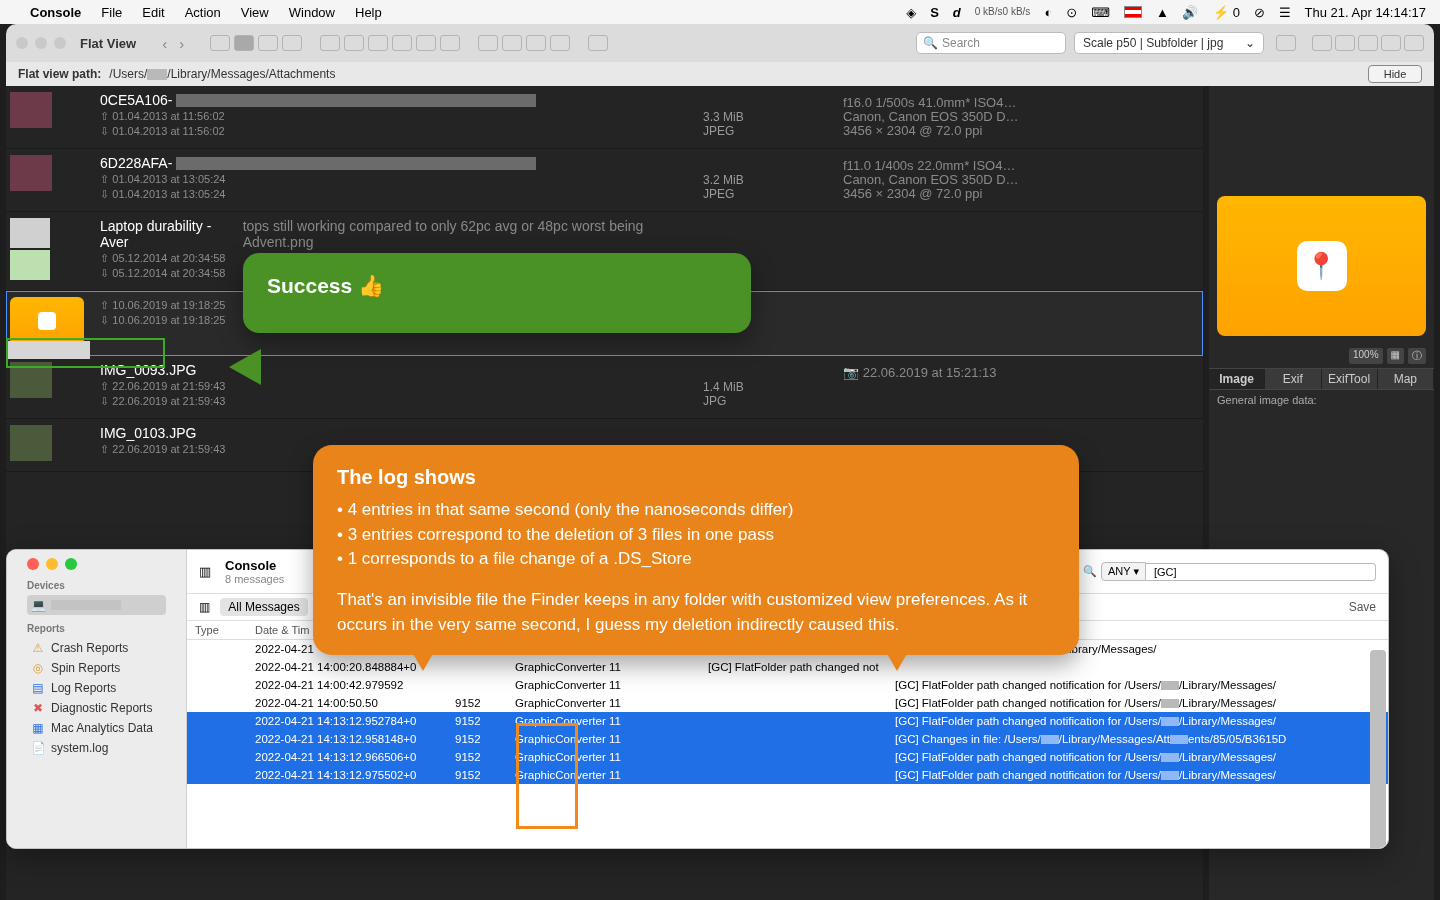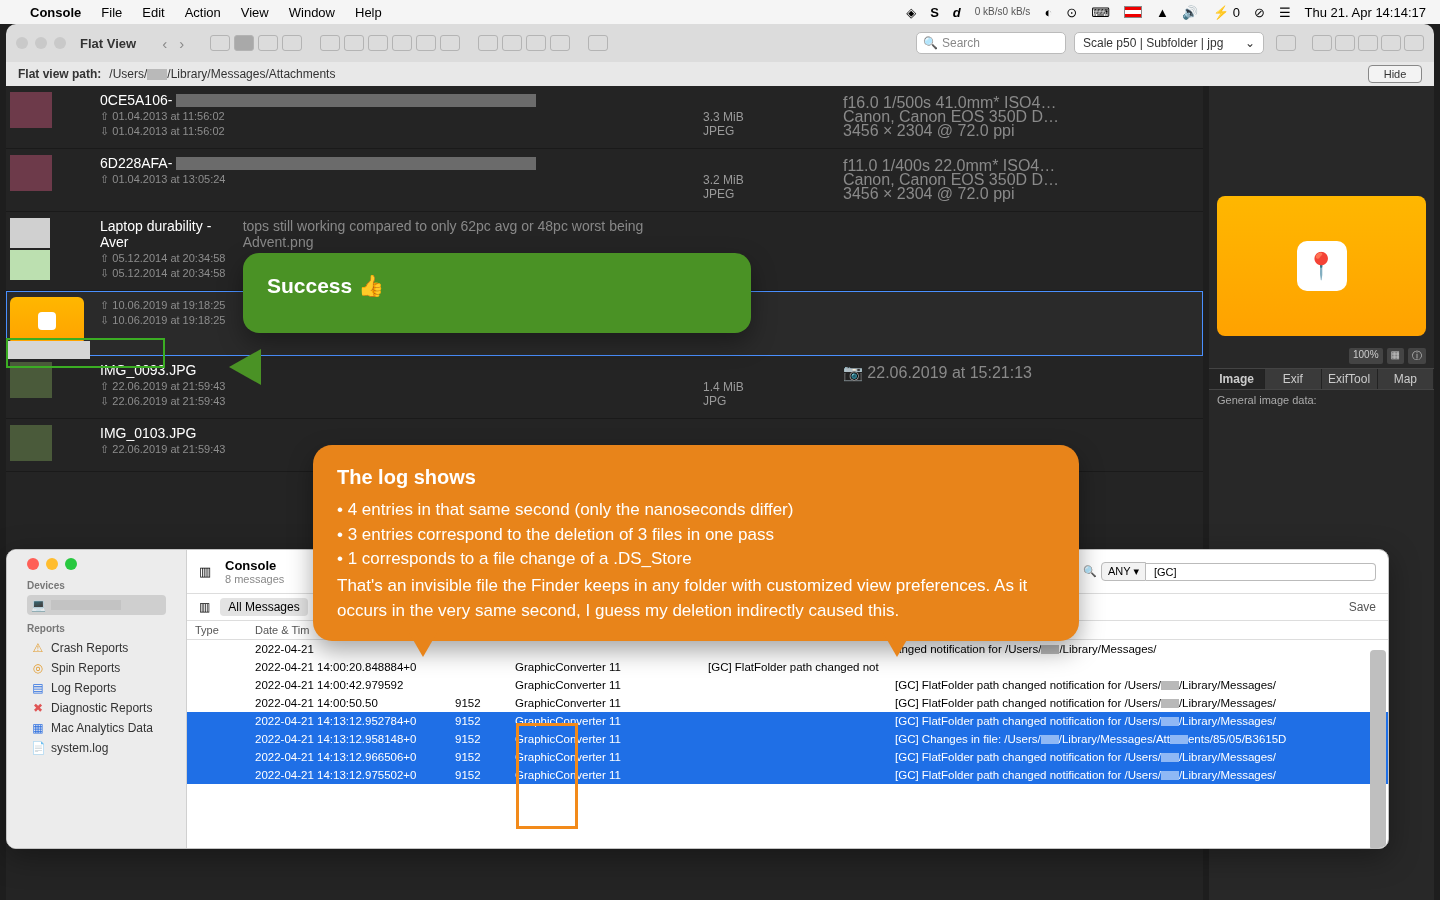--- a/index.html
+++ b/index.html
@@ -40,21 +40,21 @@
 .th { width:40px; height:30px; background:#444; margin-left:2px;}
 .th.sq { width:42px; height:36px; }
 .th.wide { width:82px; height:18px; background:#d6d6d6; margin-left:0;}
 .th.yel { width:74px; height:48px; background:linear-gradient(#ffb700,#ffa200); border-radius:6px; position:relative; display:flex; align-items:center; justify-content:center;}
 .th.yel::after{content:""; width:18px; height:18px; background:#fff; border-radius:4px;}
 .maincol { flex:1; display:flex; flex-direction:column; gap:2px; font-size:12px;}
 .maincol .fn { font-size:14px; color:#fff; display:flex; align-items:center; gap:4px;}
 .maincol .fn .redb { width:360px; height:13px; background:#6b6b6b; display:inline-block;}
 .dateln { color:#8d8d8d; font-size:11px; display:flex; gap:6px; align-items:center;}
 .sizecol { width:140px; color:#9a9a9a; font-size:12px; padding-top:18px;}
-.metacol { width:360px; color:#8a8a8a; font-size:16px; line-height:14px; padding-top:4px;}
+.metacol { width:360px; color:#8a8a8a; font-size:13px; line-height:14px; padding-top:4px;}
 .row.sel { background:#2a2a2a; outline:1.5px solid #4a90ff; outline-offset:-1px;}
 .flatlist::before{ content:""; position:absolute; left:0; top:252px; width:155px; height:26px; border:2.5px solid #3bad23; z-index:3; pointer-events:none;}
 
 
 .rpanel { position:absolute; top:86px; right:6px; width:225px; bottom:0; background:#282828; color:#ccc;}
 .rpanel .preview { height:140px; background:linear-gradient(#ffb700,#ffa200); margin:110px 8px 8px 8px; border-radius:8px; display:flex; align-items:center; justify-content:center;}
 .rpanel .preview .ic { width:50px; height:50px; background:#fff; border-radius:10px; display:flex; align-items:center; justify-content:center;}
 .rpanel .preview .ic span{ font-size:26px;}
 .rpanel .badges { display:flex; gap:4px; justify-content:flex-end; padding:4px 8px; font-size:10px; color:#ccc;}
 .rpanel .badges span{ background:#444; padding:1px 4px; border-radius:2px;}
@@ -208,20 +208,21 @@
       <div class="sizecol">3.3 MiB<br>JPEG</div>
       <div class="metacol">f16.0 1/500s 41.0mm* ISO4…<br>Canon, Canon EOS 350D D…<br>3456 × 2304 @ 72.0 ppi</div>
     </div>
     <div class="row">
       <div class="thumbcol">
         <div class="th sq" style="background:#6d3a4a"></div>
       </div>
       <div class="maincol">
         <div class="fn">6D228AFA-<span class="redb"></span></div>
         <div class="dateln">⇧ 01.04.2013 at 13:05:24</div>
+        <div class="dateln">⇩ 01.04.2013 at 13:05:24</div>
       </div>
       <div class="sizecol">3.2 MiB<br>JPEG</div>
       <div class="metacol">f11.0 1/400s 22.0mm* ISO4…<br>Canon, Canon EOS 350D D…<br>3456 × 2304 @ 72.0 ppi</div>
     </div>
     <div class="row">
       <div class="thumbcol">
         <div class="th" style="background:#d0d0d0"></div>
         <div class="th" style="background:#bce0b0"></div>
       </div>
       <div class="maincol">
@@ -428,14 +429,14 @@
 <div class="timehi"></div>
 
 <div class="bubble green">
   <div class="t">Success 👍</div>
 </div>
 <div class="bubble orange">
   <div class="t">The log shows</div>
   <div>• 4 entries in that same second (only the nanoseconds differ)</div>
   <div>• 3 entries correspond to the deletion of 3 files in one pass</div>
   <div>• 1 corresponds to a file change of a .DS_Store</div>
-  <div style="margin-top:2px">That's an invisible file the Finder keeps in any folder with customized view preferences. As it occurs in the very same second, I guess my deletion indirectly caused this.</div>
+  <div style="margin-top:16px">That's an invisible file the Finder keeps in any folder with customized view preferences. As it occurs in the very same second, I guess my deletion indirectly caused this.</div>
 </div>
 
 </body></html>

